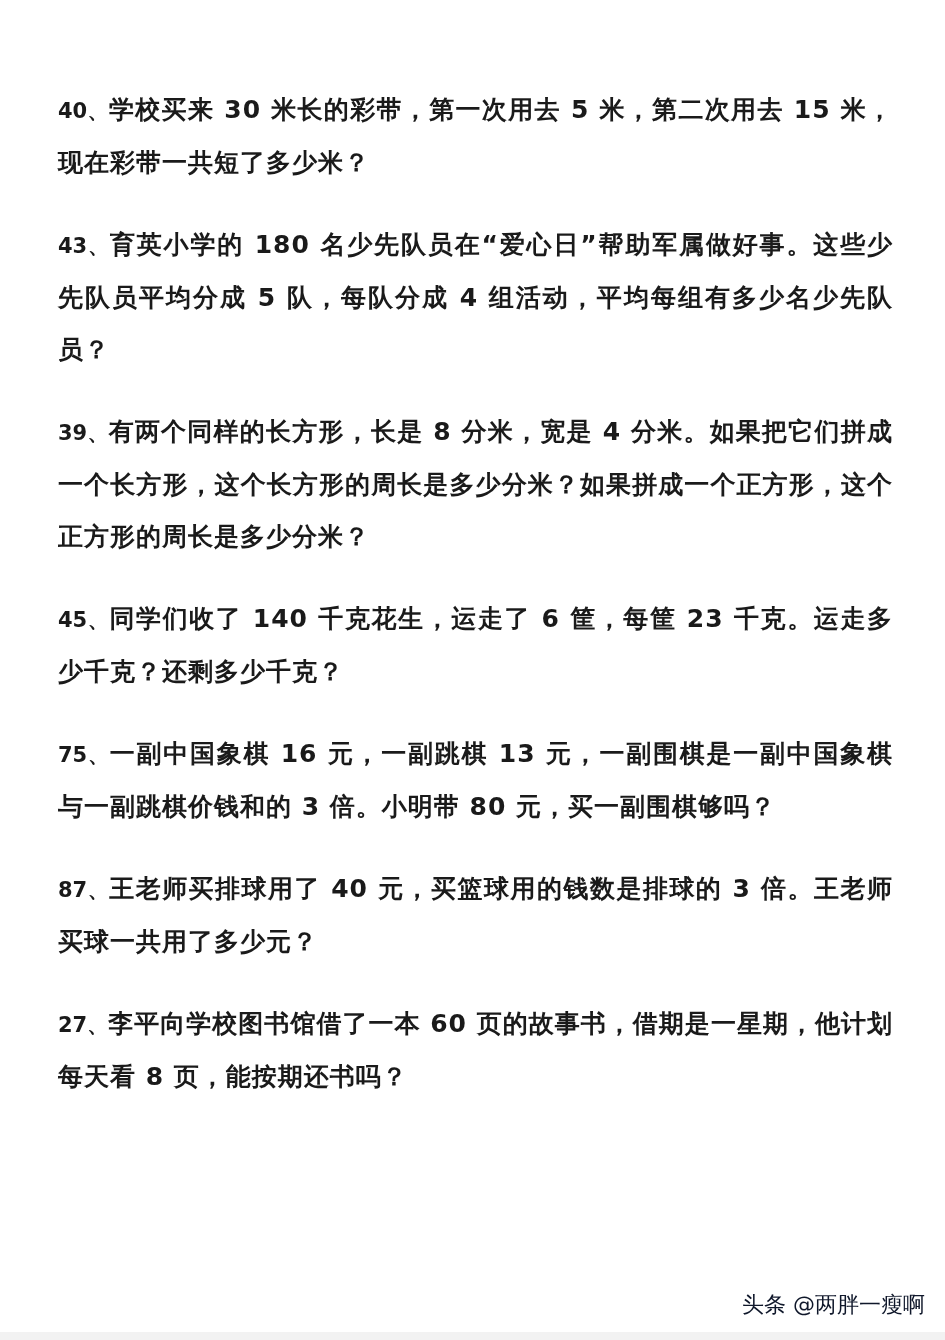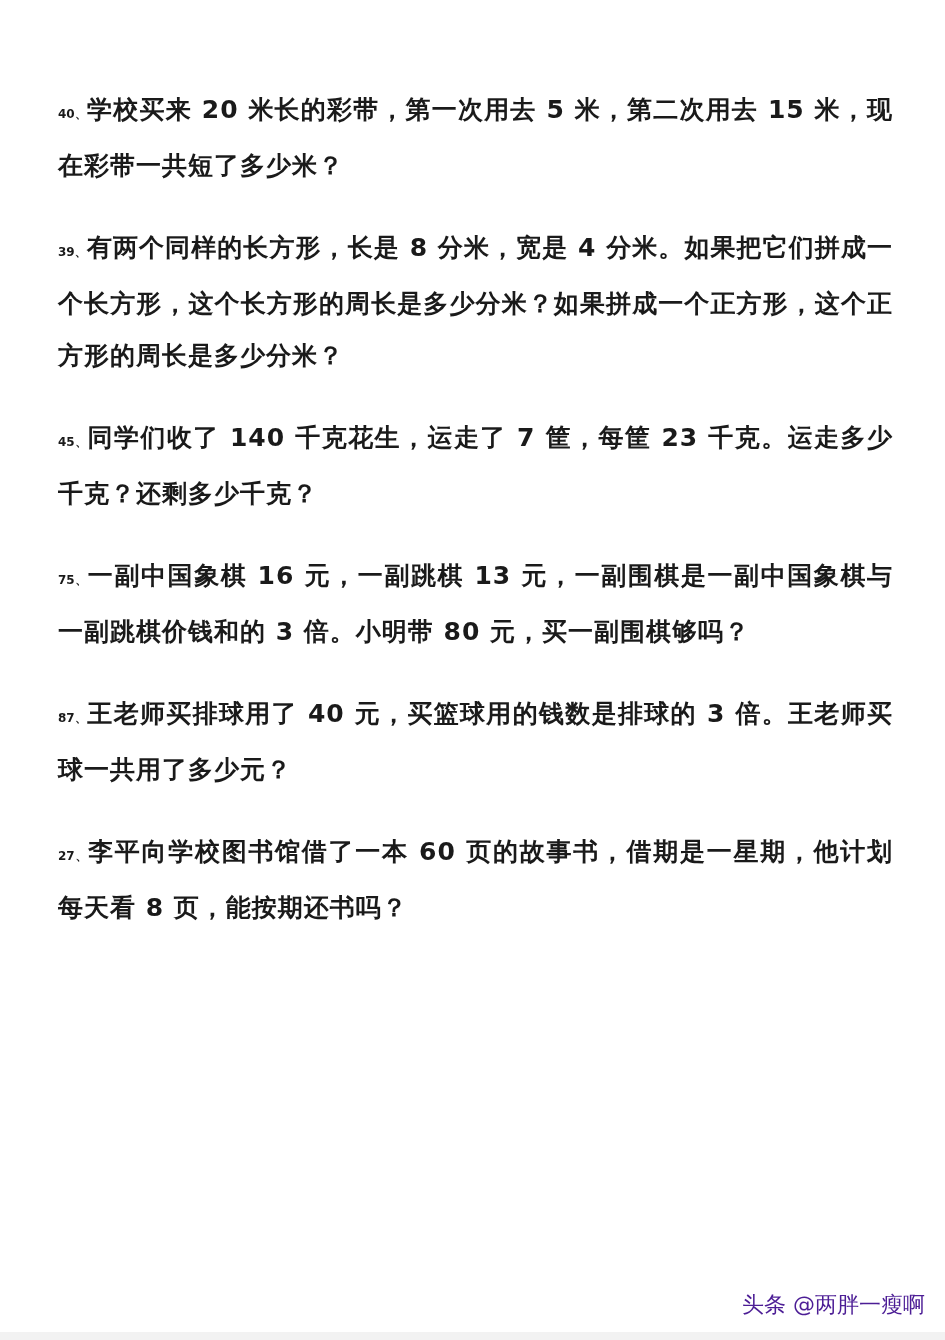--- a/index.html
+++ b/index.html
@@ -5,33 +5,34 @@
   html, body { margin: 0; padding: 0; }
   body {
     width: 945px; height: 1340px; background: #ffffff; position: relative; overflow: hidden;
     font-family: "DejaVu Sans", "Liberation Sans", sans-serif; color: #1a1a1a;
   }
   .doc { position: absolute; left: 58px; top: 84px; width: 835px; }
   .problem {
     font-size: 25px; line-height: 52px; letter-spacing: 1px;
     font-weight: bold; margin: 0 0 30px 0; text-align: justify;
   }
-  .problem .num { font-size: 12px; letter-spacing: 0; margin-top: 9px; }
+  .problem .num { font-size: 21px; letter-spacing: 0; margin-top: 9px; }
   .watermark {
     position: absolute; right: 20px; top: 1290px;
-    font-size: 22px; color: #4c1d95; font-family: "DejaVu Sans", sans-serif;
+    font-size: 22px; color: #0f172a; font-family: "DejaVu Sans", sans-serif;
   }
   .bottom-strip { position: absolute; left: 0; bottom: 0; width: 945px; height: 8px; background: #f2f2f2; }
 </style>
 </head>
 <body>
 
 <div class="doc">
-  <p class="problem"><span class="num">40、</span><span>学校买来 20 米长的彩带，第一次用去 5 米，第二次用去 15 米，现在彩带一共短了多少米？</span></p>
+  <p class="problem"><span class="num">40、</span><span>学校买来 30 米长的彩带，第一次用去 5 米，第二次用去 15 米，现在彩带一共短了多少米？</span></p>
+  <p class="problem"><span class="num">43、</span><span>育英小学的 180 名少先队员在“爱心日”帮助军属做好事。这些少先队员平均分成 5 队，每队分成 4 组活动，平均每组有多少名少先队员？</span></p>
   <p class="problem"><span class="num">39、</span><span>有两个同样的长方形，长是 8 分米，宽是 4 分米。如果把它们拼成一个长方形，这个长方形的周长是多少分米？如果拼成一个正方形，这个正方形的周长是多少分米？</span></p>
-  <p class="problem"><span class="num">45、</span><span>同学们收了 140 千克花生，运走了 7 筐，每筐 23 千克。运走多少千克？还剩多少千克？</span></p>
+  <p class="problem"><span class="num">45、</span><span>同学们收了 140 千克花生，运走了 6 筐，每筐 23 千克。运走多少千克？还剩多少千克？</span></p>
   <p class="problem"><span class="num">75、</span><span>一副中国象棋 16 元，一副跳棋 13 元，一副围棋是一副中国象棋与一副跳棋价钱和的 3 倍。小明带 80 元，买一副围棋够吗？</span></p>
   <p class="problem"><span class="num">87、</span><span>王老师买排球用了 40 元，买篮球用的钱数是排球的 3 倍。王老师买球一共用了多少元？</span></p>
   <p class="problem"><span class="num">27、</span><span>李平向学校图书馆借了一本 60 页的故事书，借期是一星期，他计划每天看 8 页，能按期还书吗？</span></p>
 </div>
 
 <div class="watermark">头条 @两胖一瘦啊</div>
 <div class="bottom-strip"></div>
 
 </body></html>

